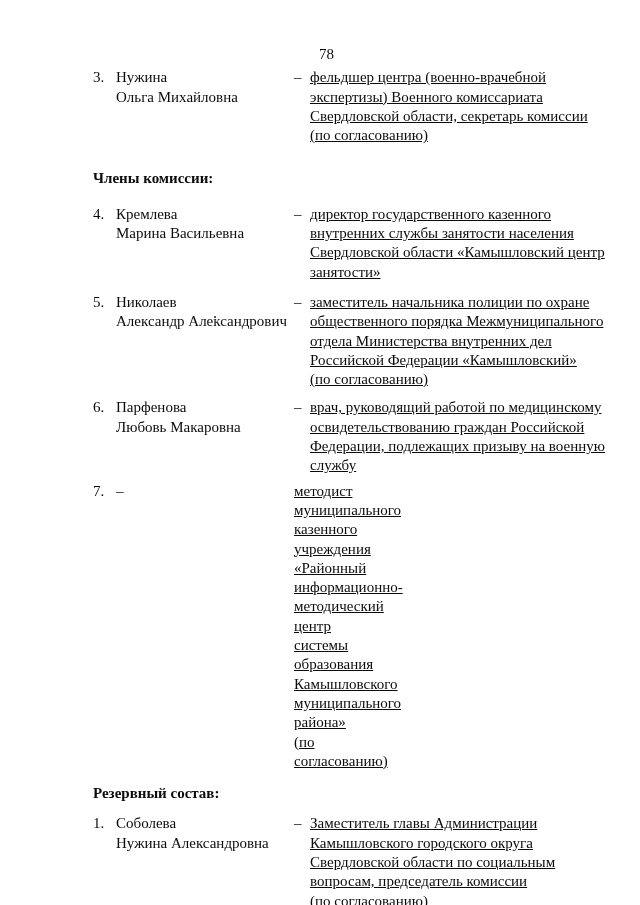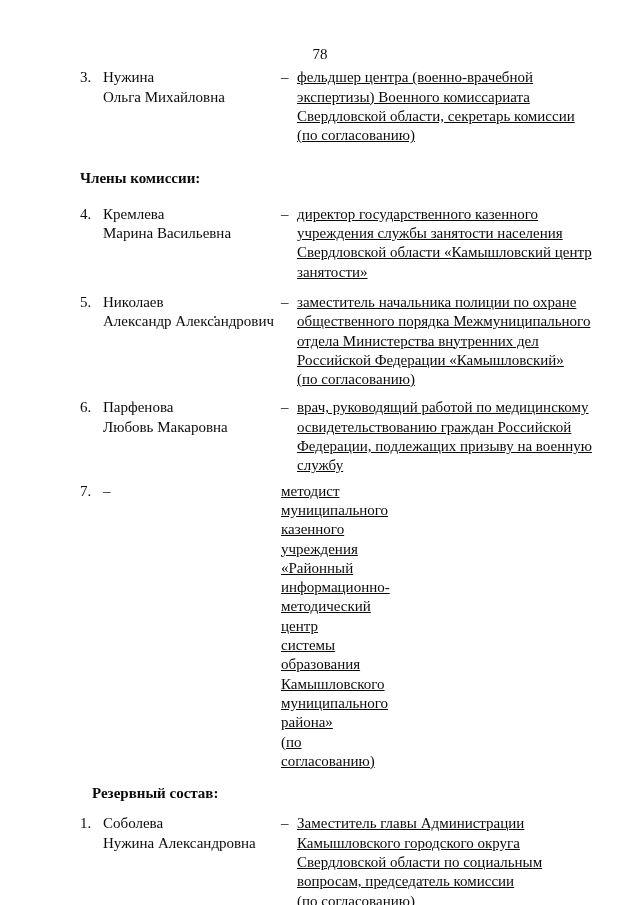--- a/index.html
+++ b/index.html
@@ -12,20 +12,21 @@
     width: 640px;
     height: 905px;
     background: #ffffff;
     box-sizing: border-box;
     padding-top: 45px;
     font-family: "Liberation Serif", "DejaVu Serif", serif;
     font-size: 15px;
     line-height: 19.3px;
     color: #0b0b0b;
     overflow: hidden;
+    padding-left: 13px;
   }
   .page-number {
     text-align: center;
     margin-bottom: 4px;
   }
   .content {
     padding-left: 80px;
     padding-right: 12px;
   }
   .entry {
@@ -35,21 +36,21 @@
   }
   .num   { white-space: pre-line; }
   .name  { white-space: pre-line; }
   .dash  { white-space: pre; }
   .desc  { white-space: pre-line; text-decoration: underline; }
   .section-heading {
     font-weight: bold;
   }
   .mt10 { margin-top: 24px; }
   .mt16 { margin-top: 16px; }
-  .mt13 { margin-top: 13px; margin-left: 12px; }
+  .mt13 { margin-top: 13px; }
   .mt11 { margin-top: 11px; }
   .mt9  { margin-top: 9px; }
   .mt6  { margin-top: 6px; }
   .scan-dot {
     position: absolute;
     left: 214px;
     top: 316px;
     width: 2px;
     height: 2px;
     background: #222222;
@@ -77,21 +78,21 @@
     </div>
 
     <div class="section-heading mt10">Члены комиссии:</div>
 
     <div class="entry mt16">
       <span class="num">4.</span>
       <span class="name">Кремлева
 Марина Васильевна</span>
       <span class="dash">–</span>
       <span class="desc">директор государственного казенного
-учреждения службы занятости населения
+внутренних службы занятости населения
 Свердловской области «Камышловский центр
 занятости»</span>
     </div>
 
     <div class="entry mt11">
       <span class="num">5.</span>
       <span class="name">Николаев
 Александр Александрович</span>
       <span class="dash">–</span>
       <span class="desc">заместитель начальника полиции по охране

